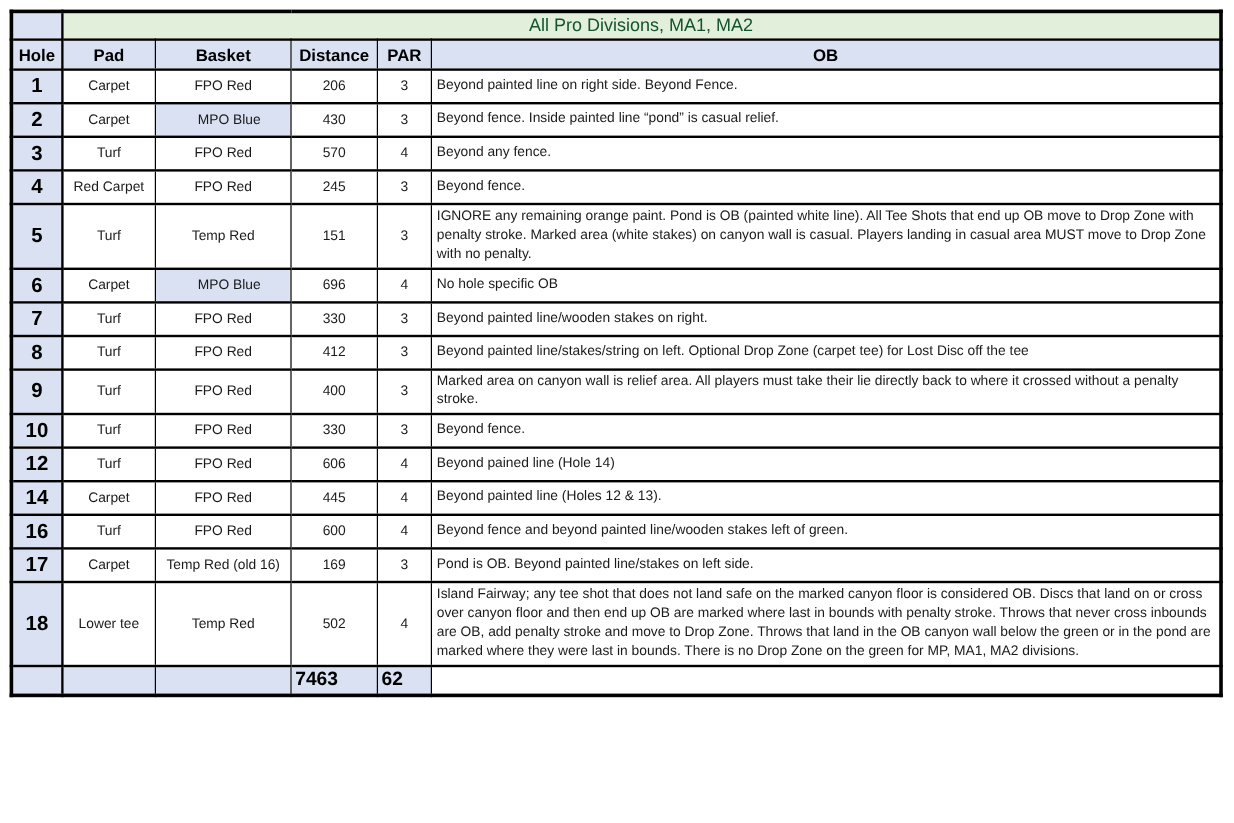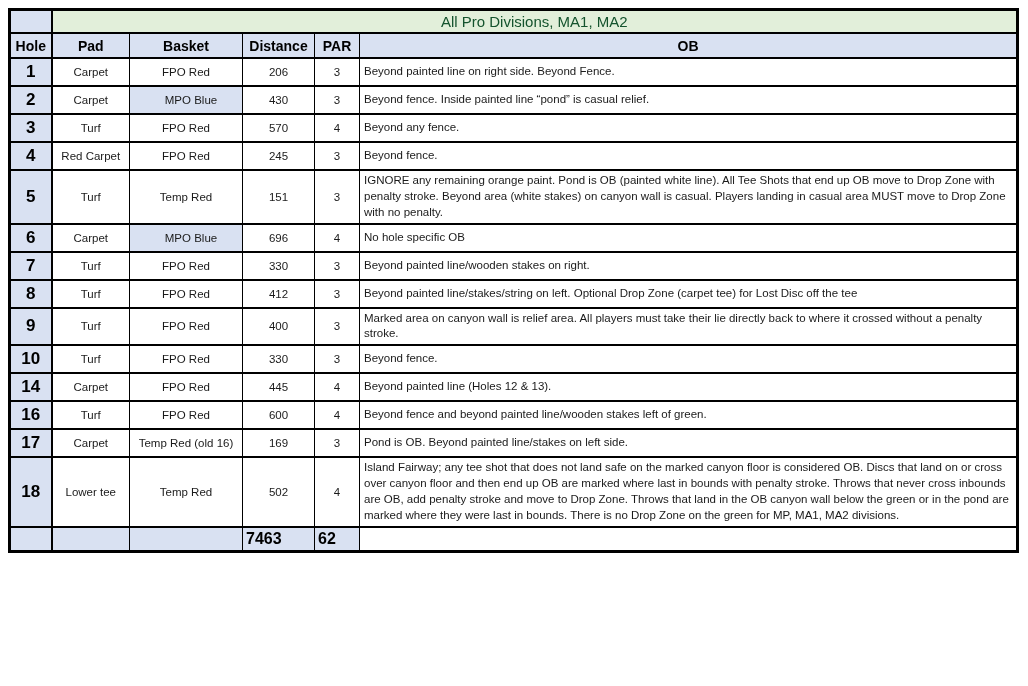--- a/index.html
+++ b/index.html
@@ -149,21 +149,21 @@
     <td class="dist">245</td>
     <td class="par">3</td>
     <td class="ob">Beyond fence.</td>
   </tr>
         <tr>
     <td class="hole">5</td>
     <td class="pad">Turf</td>
     <td class="basket">Temp Red</td>
     <td class="dist">151</td>
     <td class="par">3</td>
-    <td class="ob">IGNORE any remaining orange paint. Pond is OB (painted white line). All Tee Shots that end up OB move to Drop Zone with penalty stroke. Beyond area (white stakes) on canyon wall is casual. Players landing in casual area MUST move to Drop Zone with no penalty.</td>
+    <td class="ob">IGNORE any remaining orange paint. Pond is OB (painted white line). All Tee Shots that end up OB move to Drop Zone with penalty stroke. Marked area (white stakes) on canyon wall is casual. Players landing in casual area MUST move to Drop Zone with no penalty.</td>
   </tr>
         <tr>
     <td class="hole">6</td>
     <td class="pad">Carpet</td>
     <td class="basket hl">MPO Blue</td>
     <td class="dist">696</td>
     <td class="par">4</td>
     <td class="ob">No hole specific OB</td>
   </tr>
         <tr>
@@ -190,20 +190,28 @@
     <td class="par">3</td>
     <td class="ob">Marked area on canyon wall is relief area. All players must take their lie directly back to where it crossed without a penalty stroke.</td>
   </tr>
         <tr>
     <td class="hole">10</td>
     <td class="pad">Turf</td>
     <td class="basket">FPO Red</td>
     <td class="dist">330</td>
     <td class="par">3</td>
     <td class="ob">Beyond fence.</td>
+  </tr>
+        <tr>
+    <td class="hole">12</td>
+    <td class="pad">Turf</td>
+    <td class="basket">FPO Red</td>
+    <td class="dist">606</td>
+    <td class="par">4</td>
+    <td class="ob">Beyond pained line (Hole 14)</td>
   </tr>
         <tr>
     <td class="hole">14</td>
     <td class="pad">Carpet</td>
     <td class="basket">FPO Red</td>
     <td class="dist">445</td>
     <td class="par">4</td>
     <td class="ob">Beyond painted line (Holes 12 &amp; 13).</td>
   </tr>
         <tr>

